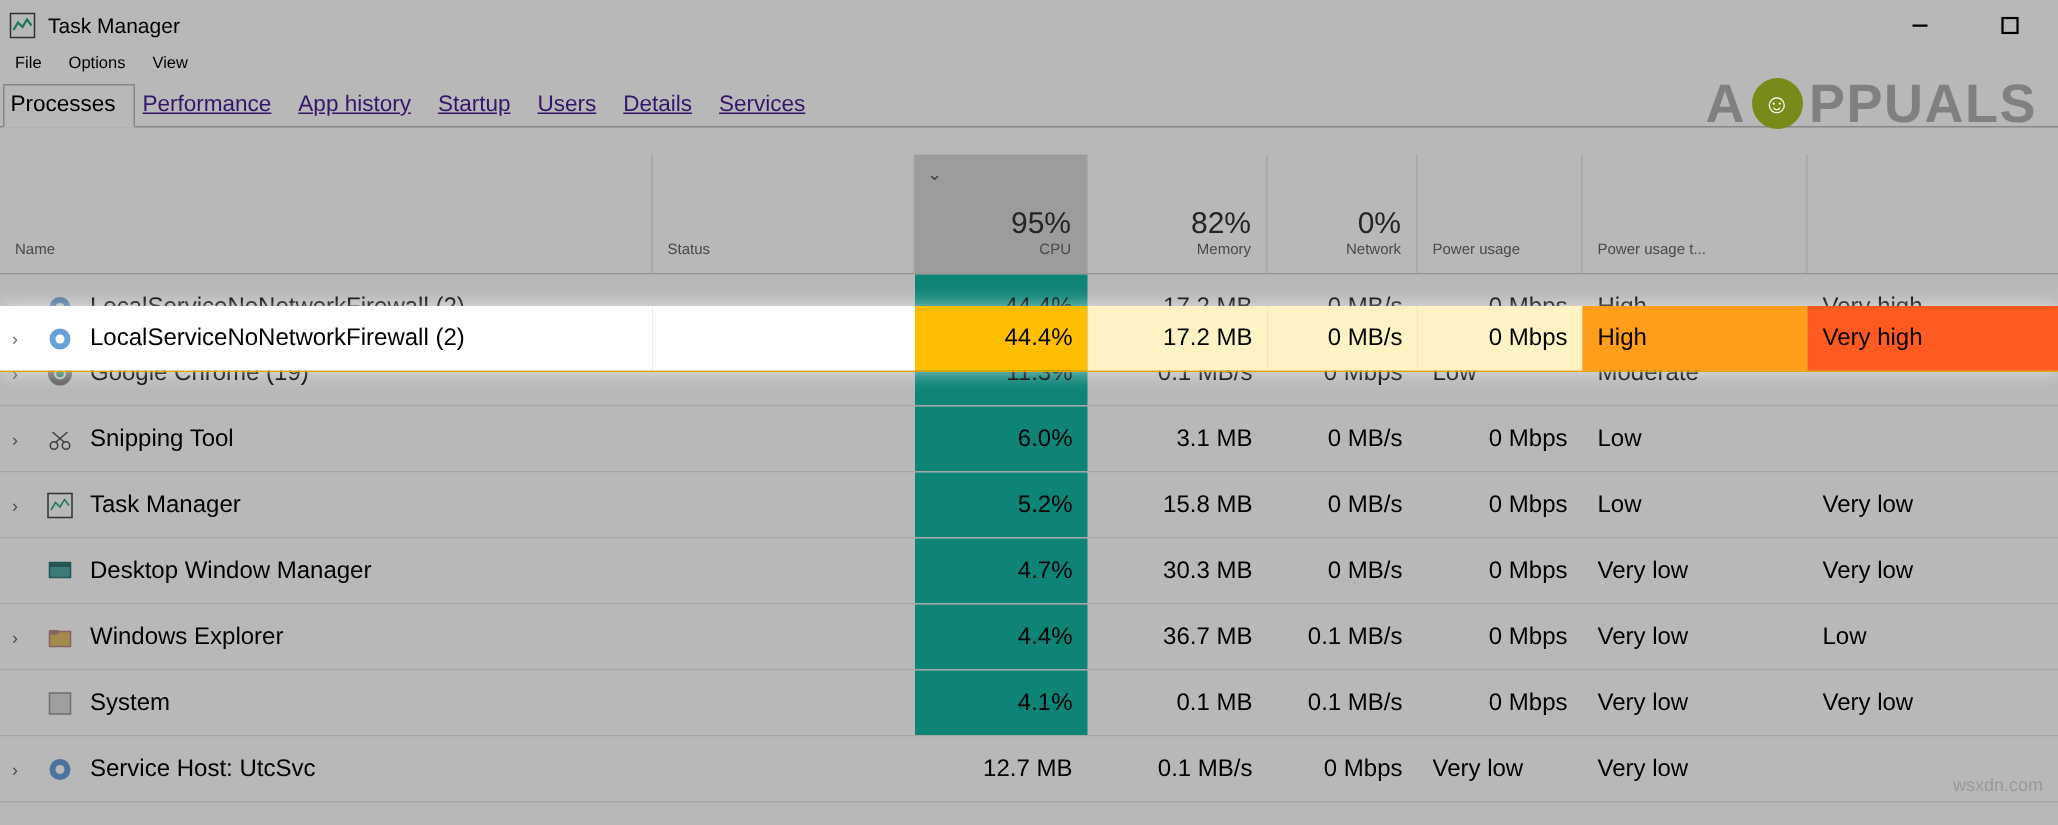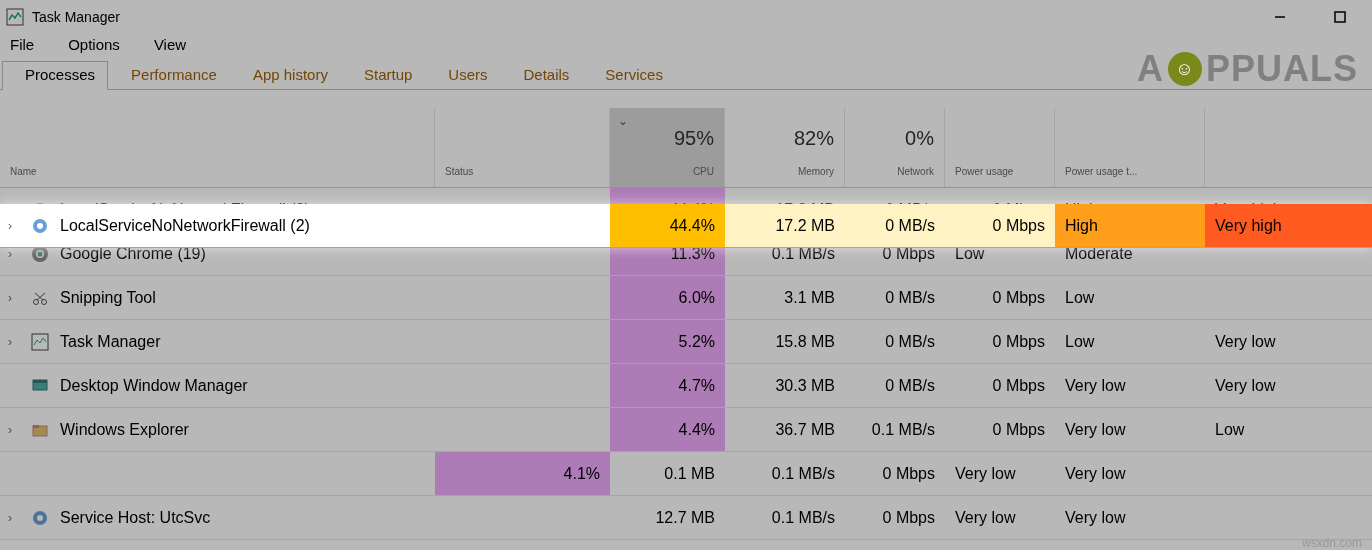--- a/index.html
+++ b/index.html
@@ -29,68 +29,68 @@
     justify-content: space-between;
   }
   .titlebar .left { display:flex; align-items:center; gap:8px;}
   .titlebar .title { font-size: 14px; }
   .win-controls { display:flex; gap:24px; padding-right:8px;}
   .win-btn { width:36px; height:28px; display:flex; align-items:center; justify-content:center;}
   .win-btn svg { stroke:#000; }
   
   .menubar {
     display: flex;
-    gap: 34px;
+    gap: 18px;
     padding: 2px 10px 8px 10px;
-    font-size: 15px;
+    font-size: 11px;
     background: #fff;
   }
   
   .tab-strip {
     display: flex;
     align-items: flex-end;
     border-bottom: 1px solid #bbb;
     background: #fff;
     padding-left: 2px;
   }
   .tab {
-    padding: 4px 12px 6px 22px;
+    padding: 4px 12px 6px 4px;
     font-size: 15px;
     border: 1px solid transparent;
     border-bottom: none;
     position: relative;
   }
   .tab.active {
     border-color: #bbb;
     background: #fff;
     border-bottom: 1px solid #fff;
     margin-bottom: -1px;
   }
-  .tab.inactive { color:#a16207; }
+  .tab.inactive { color:#4c1d95;text-decoration:underline; }
 
   
   .col-headers {
     display:grid;
     grid-template-columns: 435px 175px 115px 120px 100px 110px 150px 167px;
     height: 80px;
     border-bottom: 1px solid #ccc;
     background: #fff;
     margin-top: 18px;
   }
   .ch {
     display:flex;
     flex-direction:column;
     justify-content:flex-end;
     padding: 6px 10px 10px 10px;
     border-right:1px solid #e5e5e5;
     color:#555;
   }
   .ch.right { align-items:flex-end; text-align:right;}
   .ch.left { align-items:flex-start;}
-  .ch .pct { font-size:20px; color:#333; margin-bottom:16px;}
+  .ch .pct { font-size:20px; color:#333; margin-bottom:0;}
   .ch .label { font-size:10px; color:#666;}
   .ch.sorted { background:#d9d9d9; position:relative;}
   .ch.sorted .chev { position:absolute; top:6px; left:8px; font-size:12px; color:#555;}
   
   
   .rows { }
   .row {
     display:grid;
     grid-template-columns: 435px 175px 115px 120px 100px 110px 150px 167px;
     height: 44px;
@@ -98,21 +98,21 @@
     background:#fff;
   }
   .namecell {
     display:flex; align-items:center; gap:10px; padding-left:8px;
   }
   .expand { width:12px; color:#666; font-size:12px; }
   .picon { width:20px; height:20px; display:flex; align-items:center; justify-content:center;}
   .pname { font-size:16px;text-align:center; }
   .cell { display:flex; align-items:center; justify-content:flex-end; padding:0 10px; font-size:16px;}
   .cell.left { justify-content:flex-start;text-align:right; }
-  .cell.cpu { background:#f0abfc;}
+  .cell.cpu { background:#14b8a6;}
   
   
   .row-highlight {
     position: absolute;
     top: 204px;
     left: 0;
     width: 1372px;
     height: 44px;
     z-index: 10;
     display:grid;
@@ -142,21 +142,21 @@
     font-family: Arial, sans-serif;
   }
   .watermark .face {
     width:34px; height:34px; border-radius:50%;
     background:#7a8a1a;
     display:inline-flex; align-items:center; justify-content:center;
     color:#fff; font-size:18px;
   }
   .src-mark {
     position:absolute;
-    bottom:0; right:10px;
+    bottom:20px; right:10px;
     font-size:12px;
     color:#999;
     z-index:12;
   }
   .app-icon svg { display:block;}
 </style>
 </head>
 <body>
 
 <div class="titlebar">
@@ -345,20 +345,29 @@
     <div class="cell left"></div>
     <div class="cell cpu">4.4%</div>
     <div class="cell">36.7 MB</div>
     <div class="cell">0.1 MB/s</div>
     <div class="cell">0 Mbps</div>
     <div class="cell left">Very low</div>
     <div class="cell left">Low</div>
   </div>
 
   <div class="row">
+    <div class="namecell">
+        <span class="expand">&nbsp;</span>
+      <span class="picon">
+          <svg width="18" height="18">
+            <rect x="2" y="2" width="14" height="14" fill="#ddd" stroke="#999"></rect>
+          </svg>
+        </span>
+      <span class="pname">System</span>
+      </div>
     <div class="cell left"></div>
     <div class="cell cpu">4.1%</div>
     <div class="cell">0.1 MB</div>
     <div class="cell">0.1 MB/s</div>
     <div class="cell">0 Mbps</div>
     <div class="cell left">Very low</div>
     <div class="cell left">Very low</div>
   </div>
 
   <div class="row">

